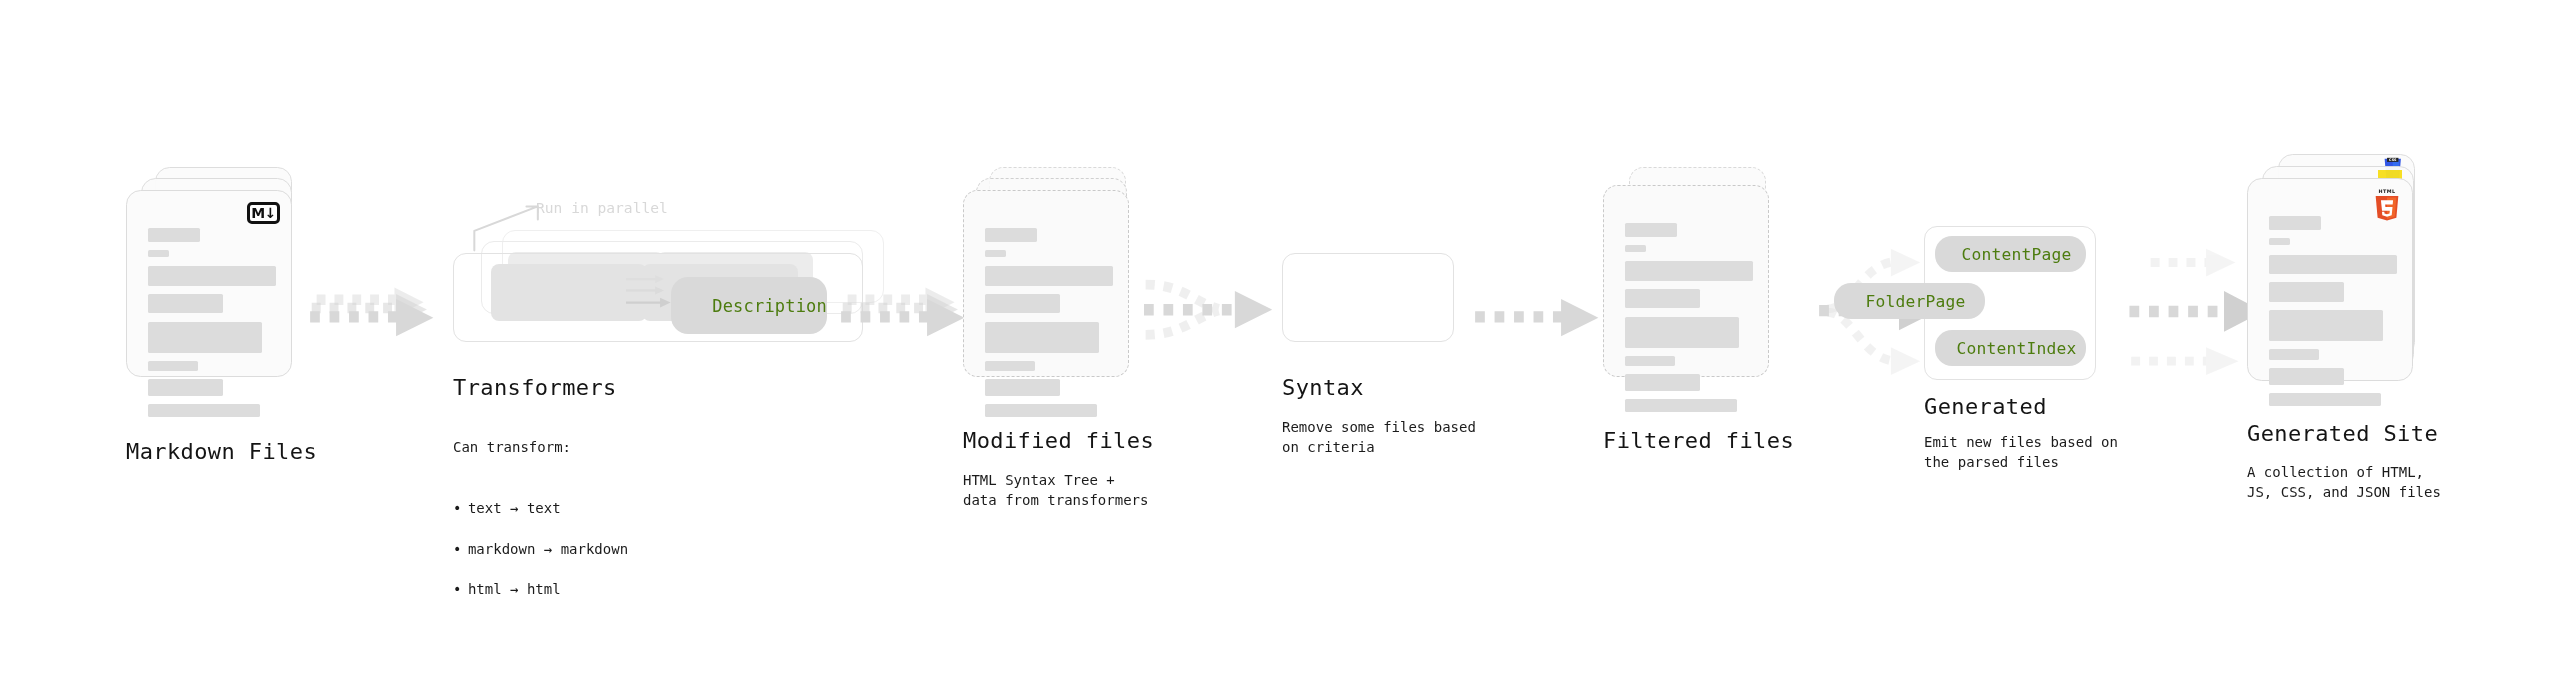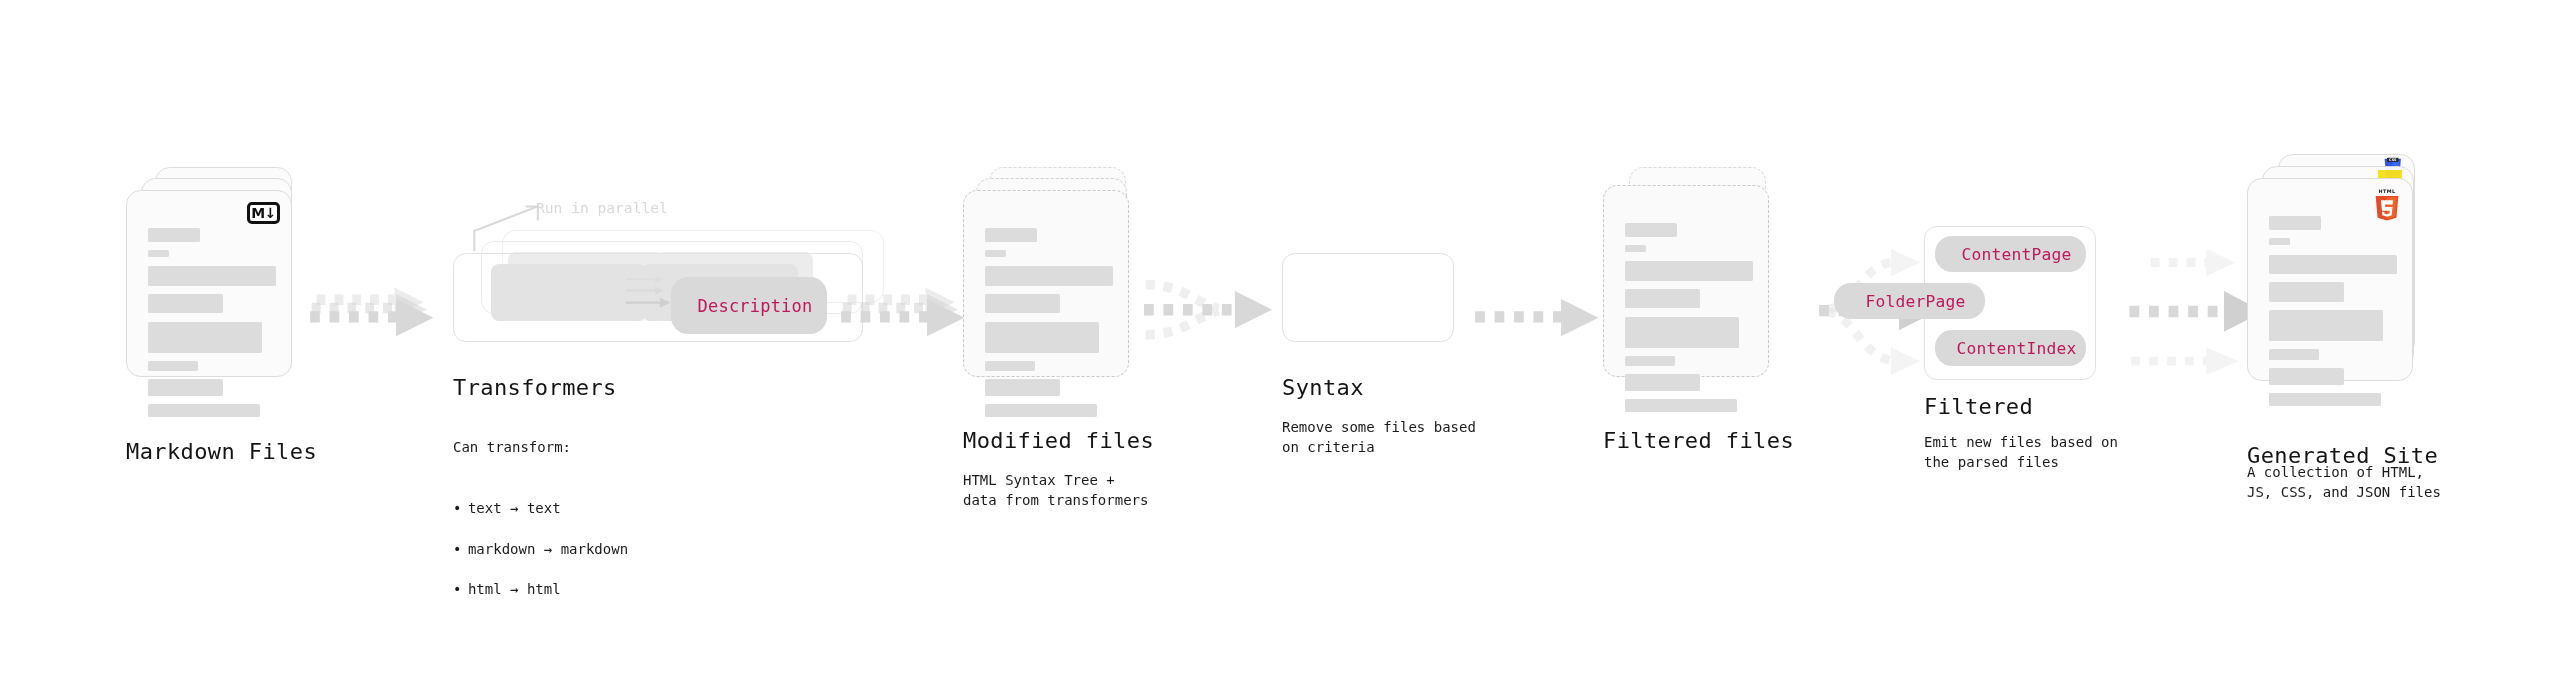--- a/index.html
+++ b/index.html
@@ -50,21 +50,21 @@
     border:1.6px solid #e2e2e2;
     border-radius:13px;
     background:#ffffff;
     box-sizing:border-box;
   }
   .chip{
     position:absolute;
     background:#d9d9d9;
     border-radius:17px;
     display:flex;align-items:center;justify-content:center;
-    color:#be185d;
+    color:#4d7c0f;
     font-size:17px;
     letter-spacing:0.2px;
     white-space:nowrap;
     box-sizing:border-box;
     padding-left:12px;
   }
 
   
   .ghost-box{
     position:absolute;border:1.6px solid #ededed;border-radius:13px;
@@ -173,21 +173,21 @@
         <line x1="0" y1="25" x2="38" y2="25" stroke="#d6d6d6" stroke-width="3"></line>
         <polygon points="36,20 47,25 36,30" fill="#d6d6d6"></polygon>
       </g>
       <g>
         <line x1="0" y1="40" x2="44" y2="40" stroke="#cfcfcf" stroke-width="3"></line>
         <polygon points="42,34 55,40 42,46" fill="#cfcfcf"></polygon>
       </g>
     </svg>
   </div>
 
-  <div class="chip" style="left:671px;top:277px;width:156px;height:57px;">
+  <div class="chip" style="left:671px;top:277px;width:156px;height:57px;justify-content:flex-end;">
     <span>Description</span>
   </div>
 
   <div class="title" style="left:453px;top:375px;">Transformers</div>
   <div class="caption" style="left:453px;top:417px;">
     <div>Can transform:</div>
     <ul class="bullets">
       <li>text → text</li>
       <li>markdown → markdown</li>
       <li>html → html</li>
@@ -297,21 +297,21 @@
   <div class="chip" style="left:1935px;top:236px;width:151px;height:36px;font-size:16.3px;">
     <span>ContentPage</span>
   </div>
   <div class="chip" style="left:1834px;top:283px;width:151px;height:36px;font-size:16.3px;">
     <span>FolderPage</span>
   </div>
   <div class="chip" style="left:1935px;top:330px;width:151px;height:36px;font-size:16.3px;">
     <span>ContentIndex</span>
   </div>
 
-  <div class="title" style="left:1924px;top:394px;">Filtered</div>
+  <div class="title" style="left:1924px;top:394px;">Generated</div>
   <div class="caption" style="left:1924px;top:432px;">Emit new files based on
 the parsed files</div>
 
   <div class="arrow" style="left:2105px;top:234px;">
     <svg width="163" height="163" viewBox="0 0 200 200">
       <g opacity="0.45">
         <line x1="56" y1="35" x2="128" y2="35" stroke="#e4e4e4" stroke-width="11" stroke-dasharray="11 11"></line>
         <polygon points="124,18 160,35 124,52" fill="#e8e8e8"></polygon>
       </g>
       <g opacity="0.45">
@@ -353,18 +353,18 @@
         <div class="bar" style="width:21px;height:6.5px;margin-bottom:9.8px;"></div>
         <div class="bar" style="width:128px;height:19.5px;"></div>
         <div class="bar" style="width:75px;height:19.5px;"></div>
         <div class="bar" style="width:114px;height:31px;"></div>
         <div class="bar" style="width:50px;height:10.6px;"></div>
         <div class="bar" style="width:75px;height:17px;"></div>
         <div class="bar" style="width:112px;height:13px;"></div>
       </div>
     </div>
   </div>
-  <div class="title" style="left:2247px;top:443px;">Generated Site</div>
+  <div class="title" style="left:2247px;top:421px;">Generated Site</div>
   <div class="caption" style="left:2247px;top:462px;">A collection of HTML,
 JS, CSS, and JSON files</div>
 
 </div>
 
 
 </body></html>

